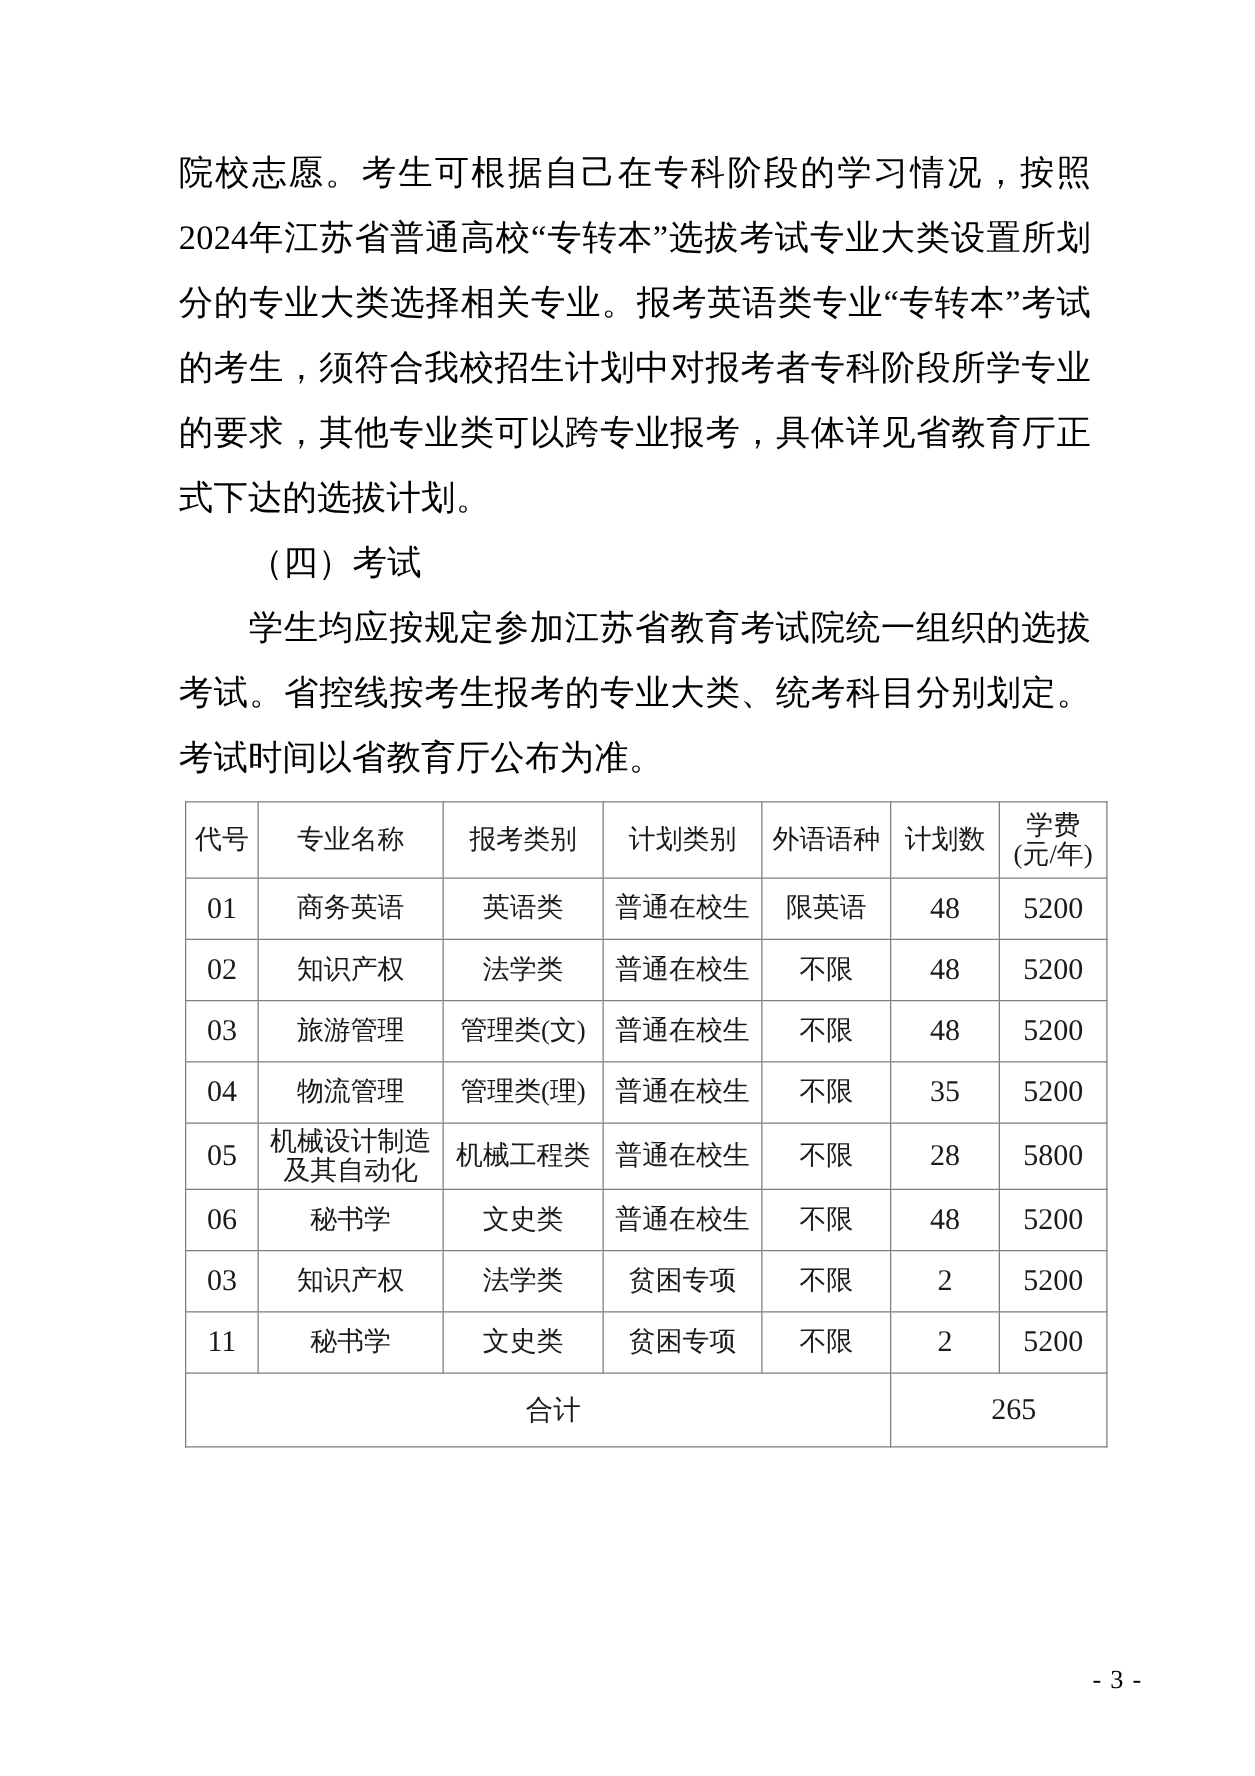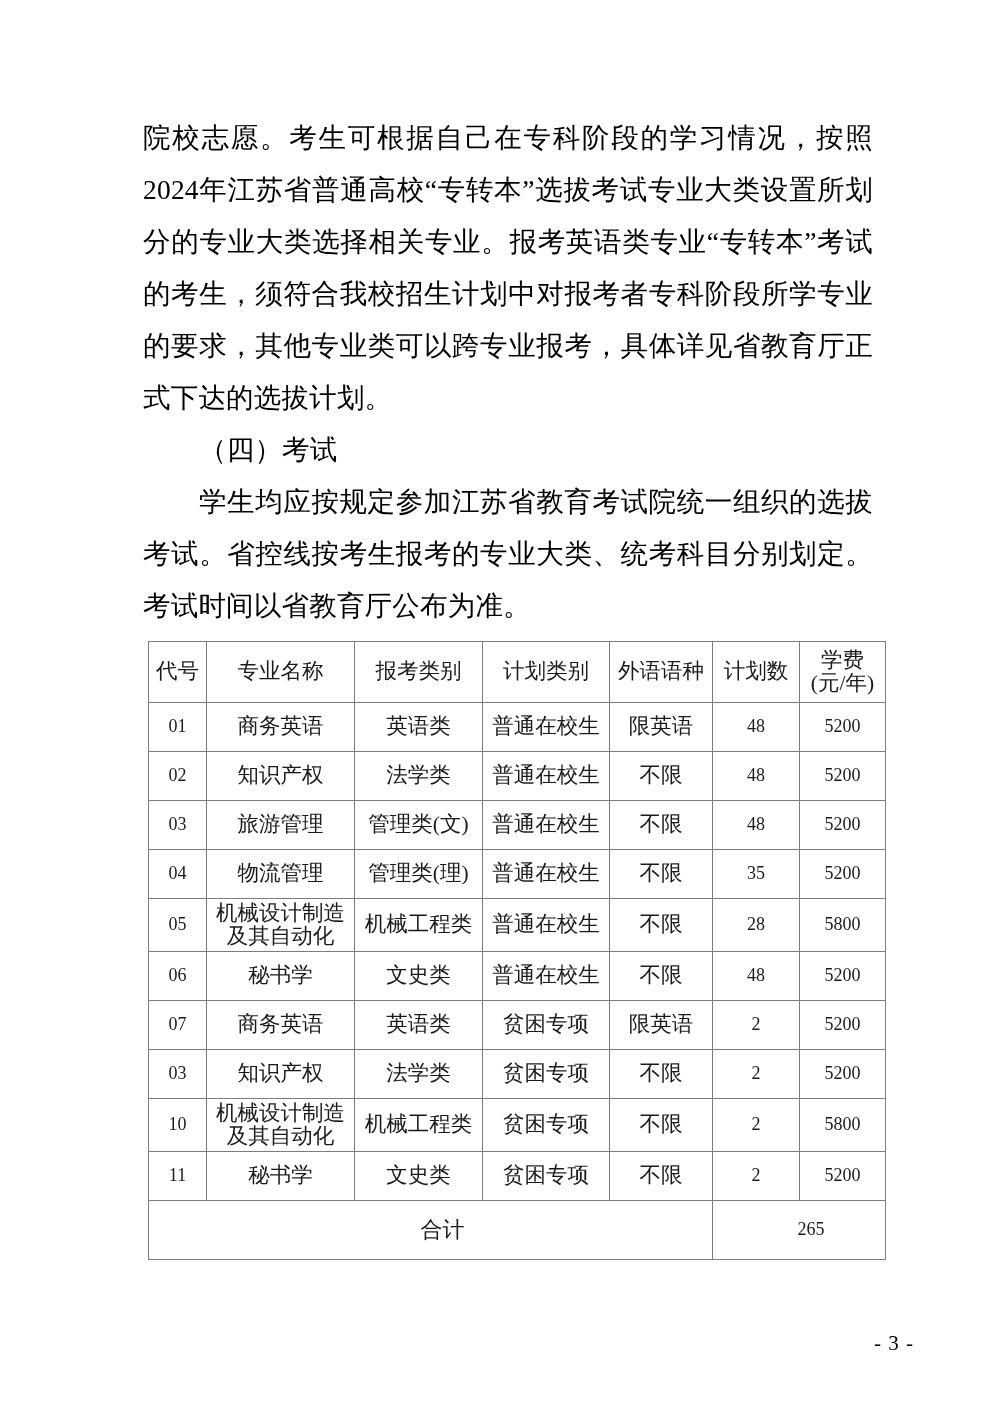--- a/index.html
+++ b/index.html
@@ -72,21 +72,21 @@
   table.plan td {
     border: 1.3px solid #7d7d7d;
     text-align: center;
     vertical-align: middle;
     padding: 0 2px;
     line-height: 1.18;
     color: #1a1a1a;
   }
   table.plan td.num {
     font-family: "Liberation Serif", "DejaVu Serif", serif;
-    font-size: 18px;
+    font-size: 24px;
   }
   tr.hdr td {
     height: 60px;
     font-size: 21.5px;
   }
   tr.drow td { height: 48px; }
   tr.drow.two td { height: 52px; }
   tr.total td {
     height: 58px;
     font-size: 22px;
@@ -204,49 +204,28 @@
           <tr class="drow">
             <td class="num">06</td>
             <td>秘书学</td>
             <td>文史类</td>
             <td>普通在校生</td>
             <td>不限</td>
             <td class="num">48</td>
             <td class="num">5200</td>
           </tr>
           <tr class="drow">
-            <td class="num">07</td>
-            <td>商务英语</td>
-            <td>英语类</td>
-            <td>贫困专项</td>
-            <td>限英语</td>
-            <td class="num">2</td>
-            <td class="num">5200</td>
-          </tr>
-          <tr class="drow">
             <td class="num">03</td>
             <td>知识产权</td>
             <td>法学类</td>
             <td>贫困专项</td>
             <td>不限</td>
             <td class="num">2</td>
             <td class="num">5200</td>
           </tr>
-          <tr class="drow two">
-            <td class="num">10</td>
-            <td>
-              <span class="two-line">机械设计制造</span>
-              <span class="two-line">及其自动化</span>
-            </td>
-            <td>机械工程类</td>
-            <td>贫困专项</td>
-            <td>不限</td>
-            <td class="num">2</td>
-            <td class="num">5800</td>
-          </tr>
           <tr class="drow">
             <td class="num">11</td>
             <td>秘书学</td>
             <td>文史类</td>
             <td>贫困专项</td>
             <td>不限</td>
             <td class="num">2</td>
             <td class="num">5200</td>
           </tr>
           <tr class="total">

